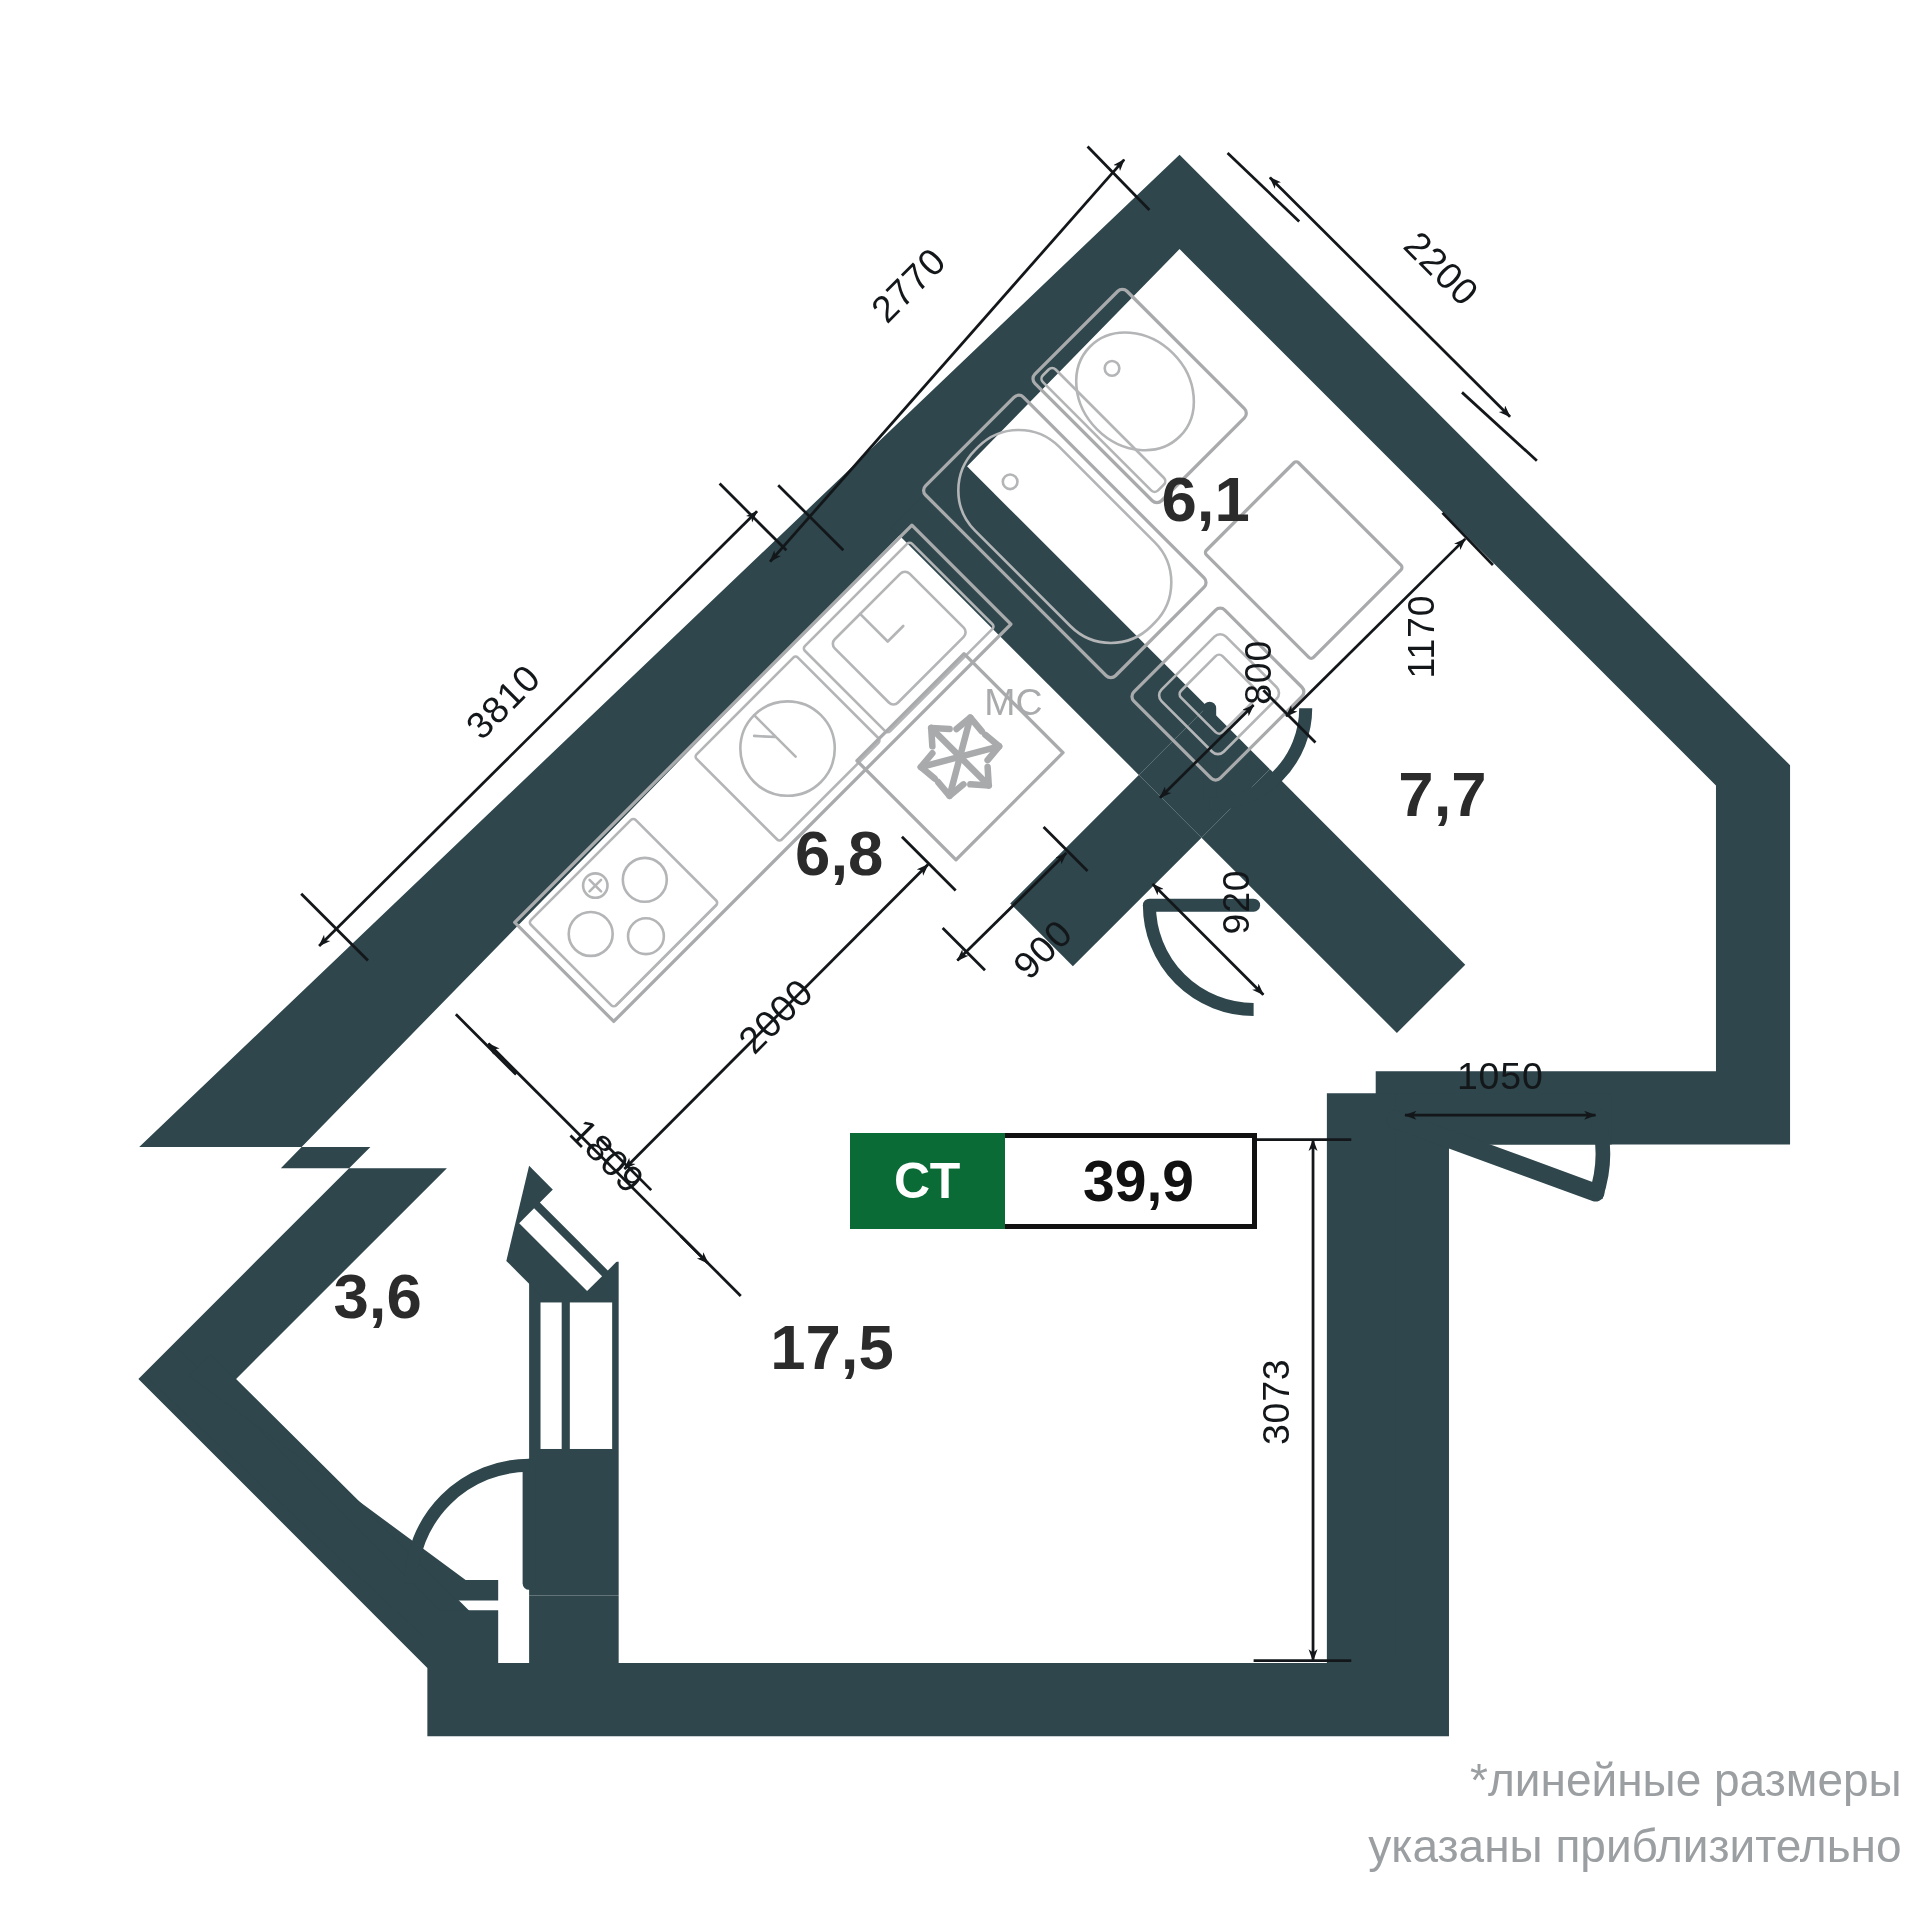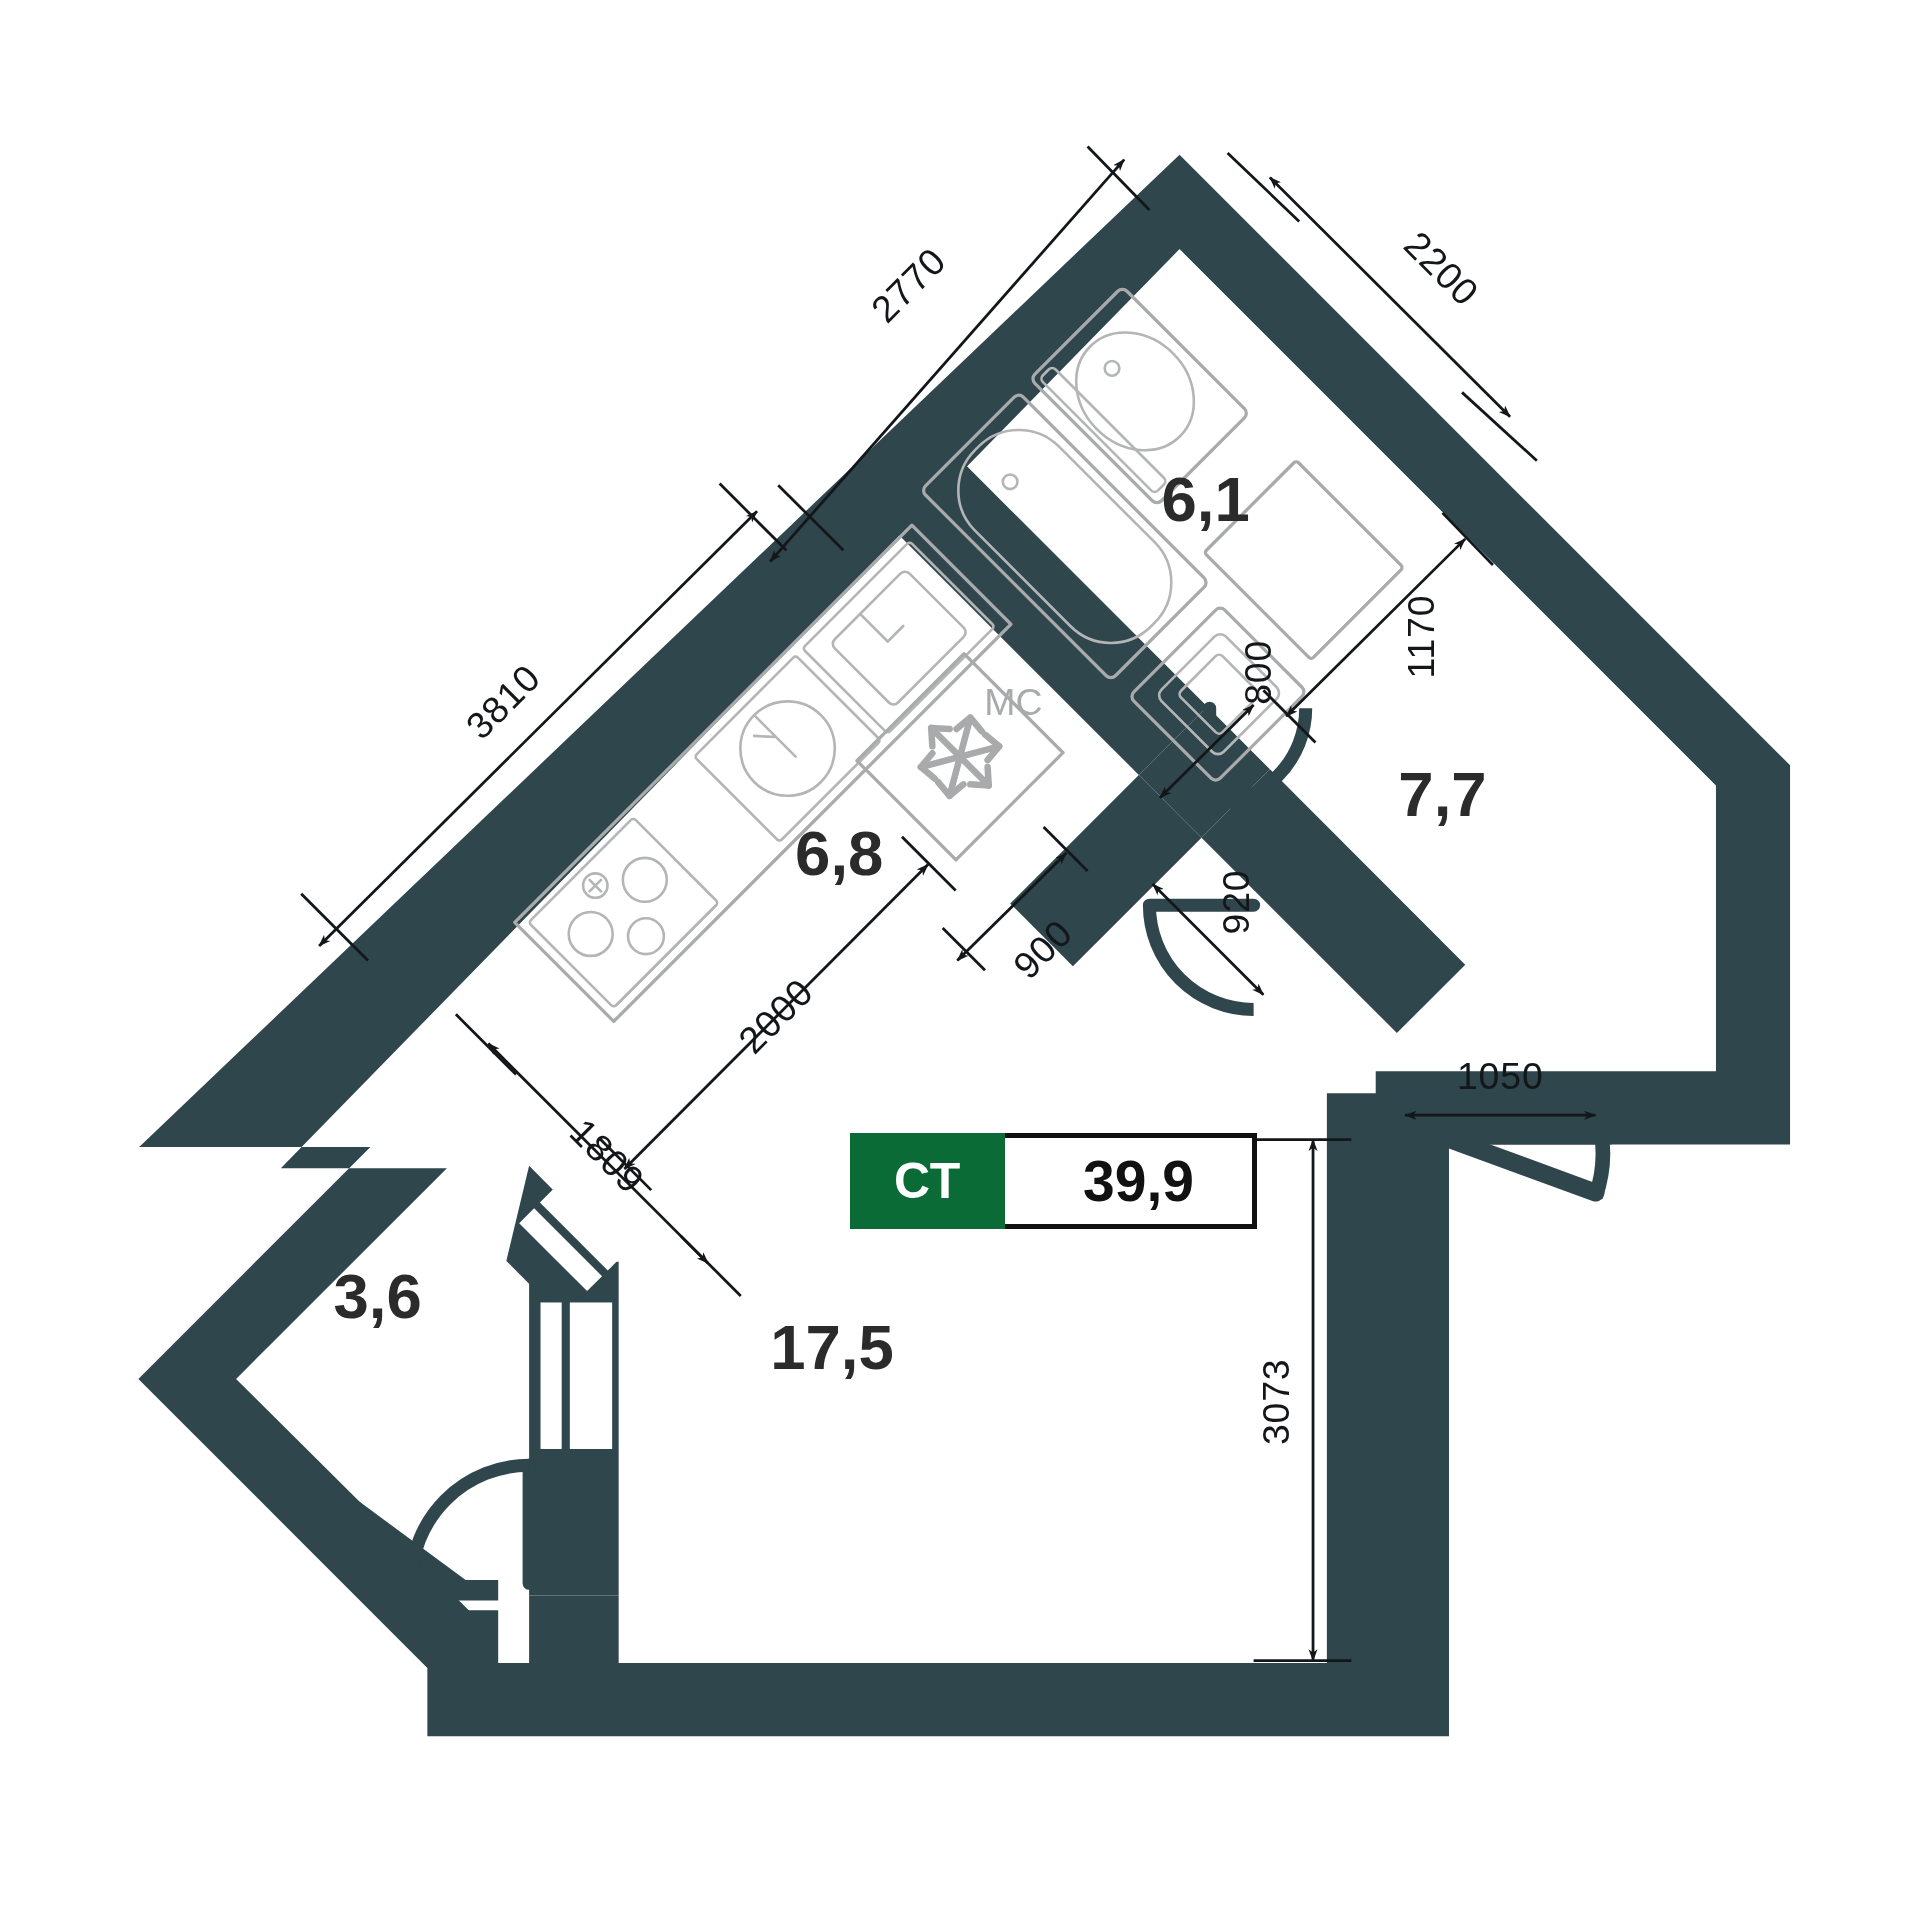--- a/index.html
+++ b/index.html
@@ -405,15 +405,19 @@
 
       </g>
     </g>
   </svg>
 
   <div id="badge">
     <div class="badge-type">СТ</div>
     <div class="badge-area">39,9</div>
   </div>
 
+  <div id="footnote">
+    <div>*линейные размеры</div>
+    <div>указаны приблизительно</div>
+  </div>
 
 </div>
 
 
 </body></html>

